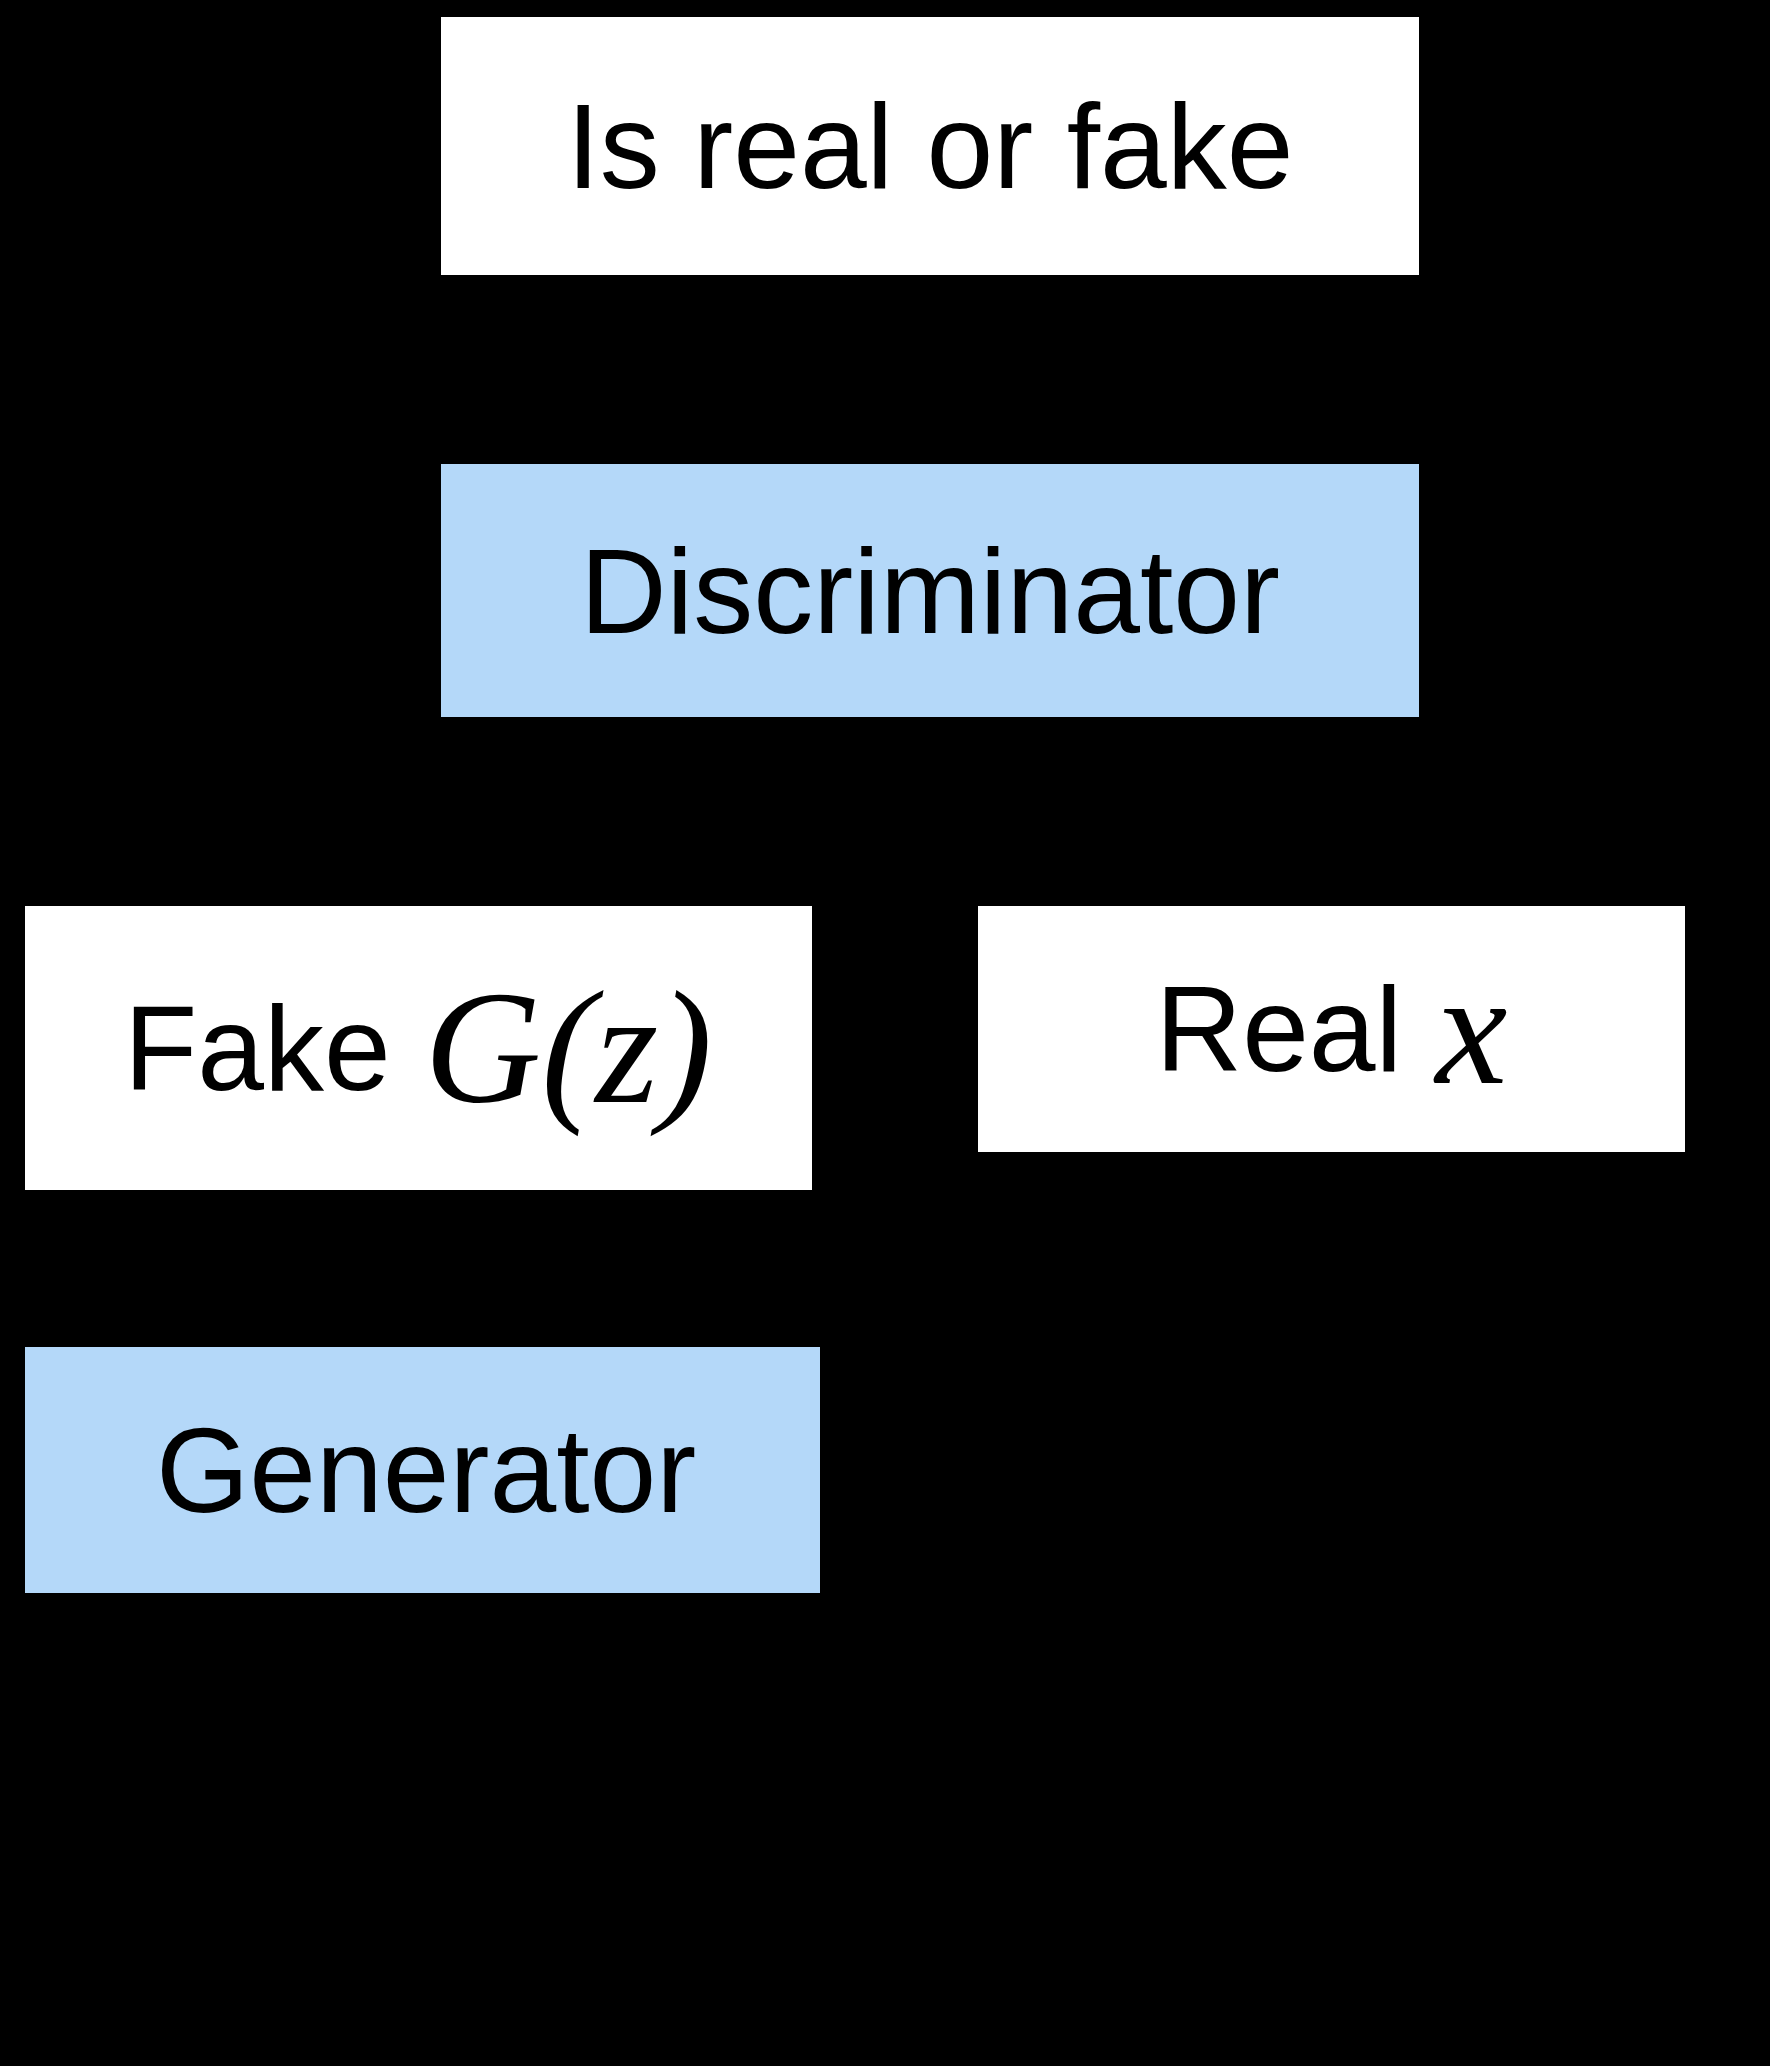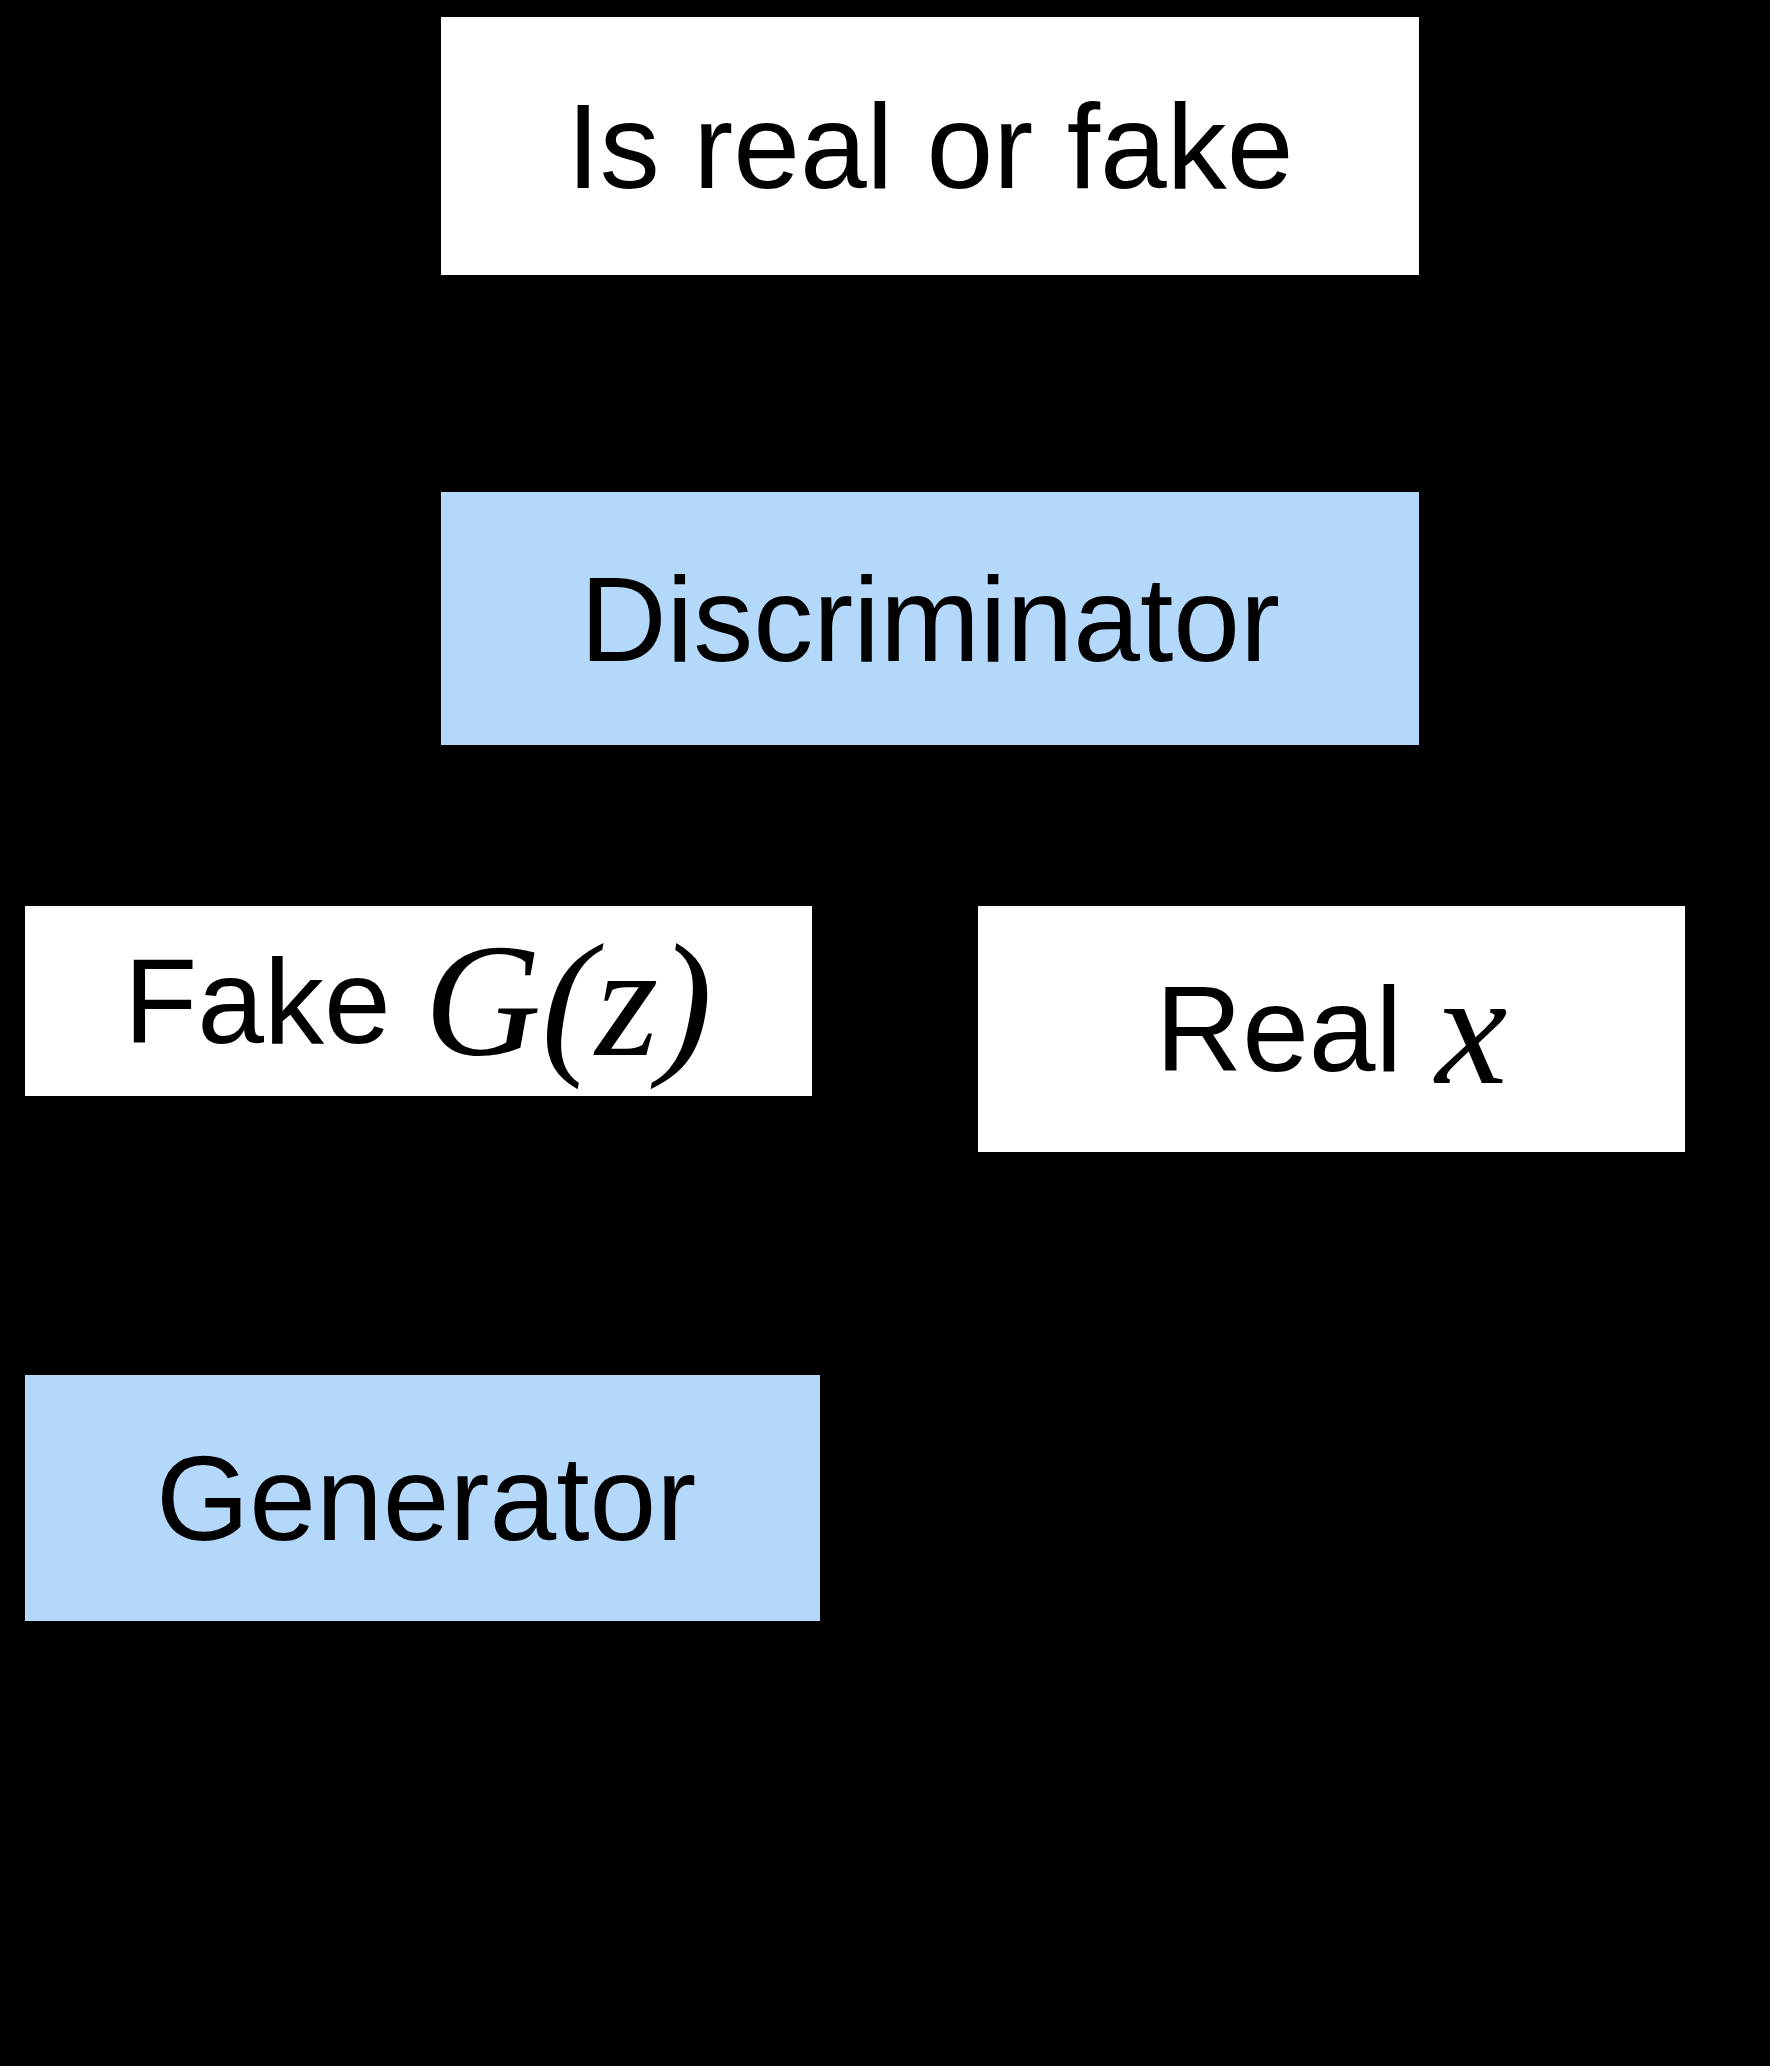--- a/index.html
+++ b/index.html
@@ -23,31 +23,31 @@
     display: flex;
     align-items: center;
     justify-content: center;
     color: var(--ink, #000000);
     font-size: 120px;
     line-height: 1;
     white-space: pre;
     text-align: center;
   }
   .node.white { background: var(--box-white, #ffffff); }
-  .node.blue  { background: var(--box-blue, #b4d8f9); margin-top: 28px; }
+  .node.blue  { background: var(--box-blue, #b4d8f9); }
   .math {
     font-family: "Liberation Serif", serif;
     font-style: italic;
     font-size: 1.35em;
     line-height: 0;
   }
   
   #node-output        { left: 441px;  top: 17px;   width: 978px; height: 258px; justify-content: center; }
   #node-discriminator { left: 441px;  top: 464px;  width: 978px; height: 253px; }
-  #node-fake-sample   { left: 24.6px;   top: 906px; width: 787px; height: 190px; }
+  #node-fake-sample   { left: 24.6px;   top: 906px; width: 787px; height: 284px; }
   #node-real-sample   { left: 978px; top: 906px; width: 707px; height: 246px; }
   #node-generator     { left: 24.6px;   top: 1347px; width: 787px; height: 246px; padding-left: 8px; }
   #node-noise         { left: 24.6px;   top: 1793px; width: 787px; height: 240px; }
 </style>
 </head>
 <body>
 
 <div class="canvas">
 
   <div class="node white" id="node-output">

